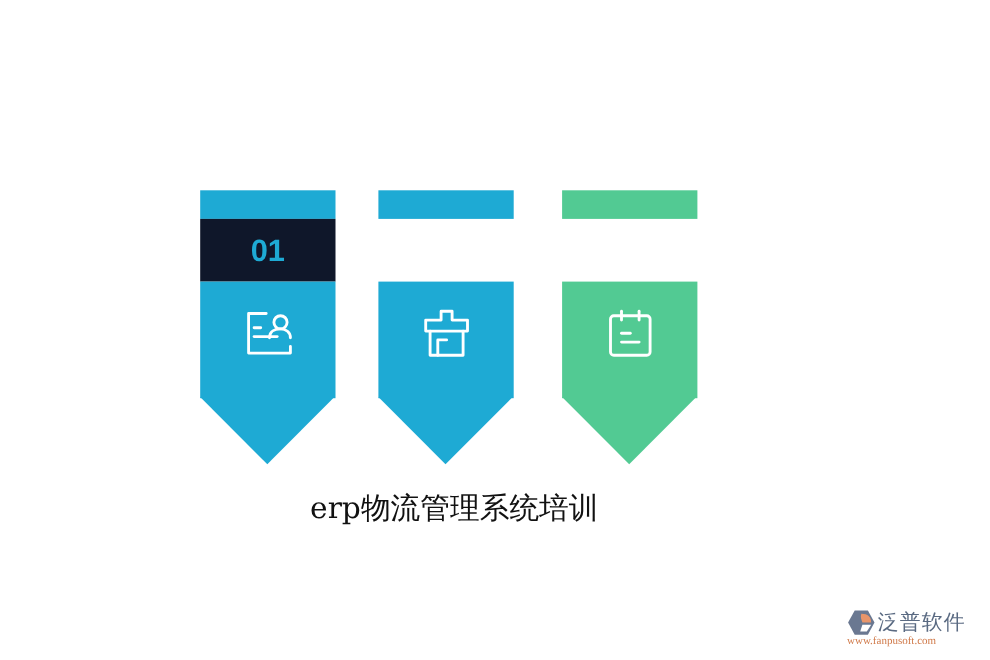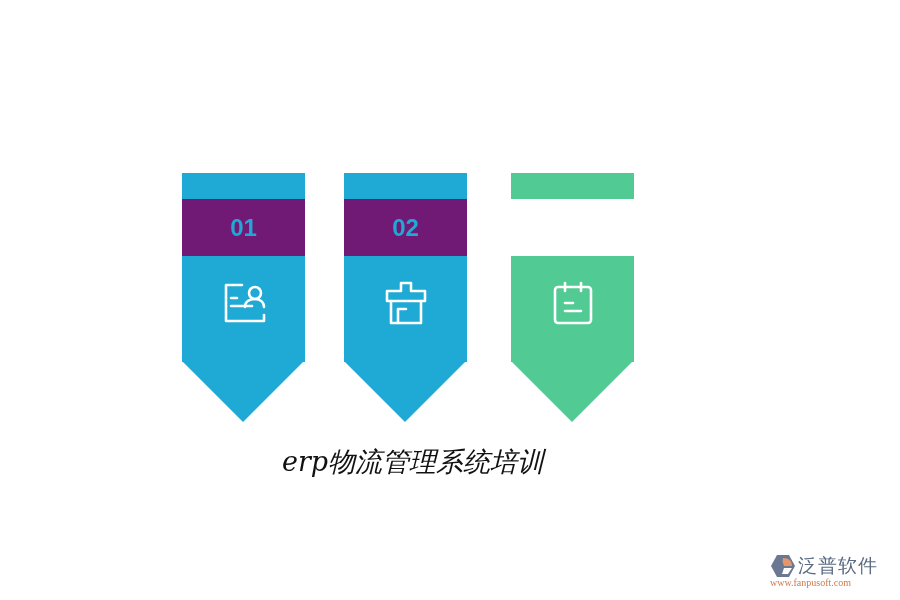--- a/index.html
+++ b/index.html
@@ -1,25 +1,25 @@
 <!DOCTYPE html>
 <html><head>
   <meta charset="utf-8">
   <style>
     html, body { margin:0; padding:0; background:#ffffff; }
     body { width:900px; height:600px; position:relative; overflow:hidden; font-family:"Liberation Sans", sans-serif; }
     .card { position:absolute; top:173px; width:123px; height:250px; }
     .card .top { position:absolute; left:0; top:0; width:100%; height:26px; }
-    .card .band { position:absolute; left:0; top:26px; width:100%; height:57px; background:#701a75;
-      display:flex; align-items:center; justify-content:center; font-size:24px; font-weight:bold; }
+    .card .band { position:absolute; left:0; top:26px; width:100%; height:57px; background:#0f172a;
+      display:flex; align-items:center; justify-content:center; font-size:28px; font-weight:bold; }
     .card .body { position:absolute; left:0; top:83px; width:100%; height:106px; }
     .card .arrow { position:absolute; left:0; top:188px; width:0; height:0;
       border-left:61.5px solid transparent; border-right:61.5px solid transparent; border-top:61px solid; }
     .card .icon { position:absolute; left:50%; top:130px; transform:translate(-50%,-50%); width:48px; height:48px; }
-    .title { position:absolute; left:0; width:826px; top:444px; text-align:center; font-family:"DejaVu Serif", serif; font-size:27px; color:#111;font-style:italic; }
+    .title { position:absolute; left:0; width:826px; top:444px; text-align:center; font-family:"DejaVu Serif", serif; font-size:27px; color:#111; }
     .logo { position:absolute; left:770px; top:553px; display:flex; flex-direction:column; align-items:flex-start; }
     .logo-row { display:flex; align-items:center; }
     .logo-name { font-family:"DejaVu Sans", sans-serif; font-size:19px; color:#5a6a82; margin-left:2px; letter-spacing:1px; }
     .logo-url { font-family:Liberation Serif, serif; font-size:10px; color:#d07a4a; margin-top:-2px; }
   </style>
 </head>
 <body>
 
 <div class="card" style="left:182px;">
   <div class="top" style="background:#1eaad4;"></div>
@@ -30,21 +30,20 @@
     <path d="M22 6 H6 V42 H44 V36"></path>
     <path d="M11 19 H17"></path>
     <path d="M11 27 H32"></path>
     <circle cx="35" cy="14" r="6"></circle>
     <path d="M25 28 C25 22 30 20 35 20 C40 20 44 23 44 28"></path>
   </svg>
 </div>
 
 <div class="card" style="left:344px;">
   <div class="top" style="background:#1eaad4;"></div>
-  <div class="band" style="color:#1eaad4;">02</div>
   <div class="body" style="background:#1eaad4;"></div>
   <div class="arrow" style="border-top-color:#1eaad4;"></div>
   <svg class="icon" viewBox="0 0 48 48" fill="none" stroke="#fff" stroke-width="2.6" stroke-linecap="round" stroke-linejoin="round">
     <path d="M19 4 H29 V12 H43 V22 H5 V12 H19 Z"></path>
     <path d="M9 22 V44 H39 V22"></path>
     <path d="M16 44 V30 H24"></path>
   </svg>
 </div>
 
 <div class="card" style="left:511px;">

